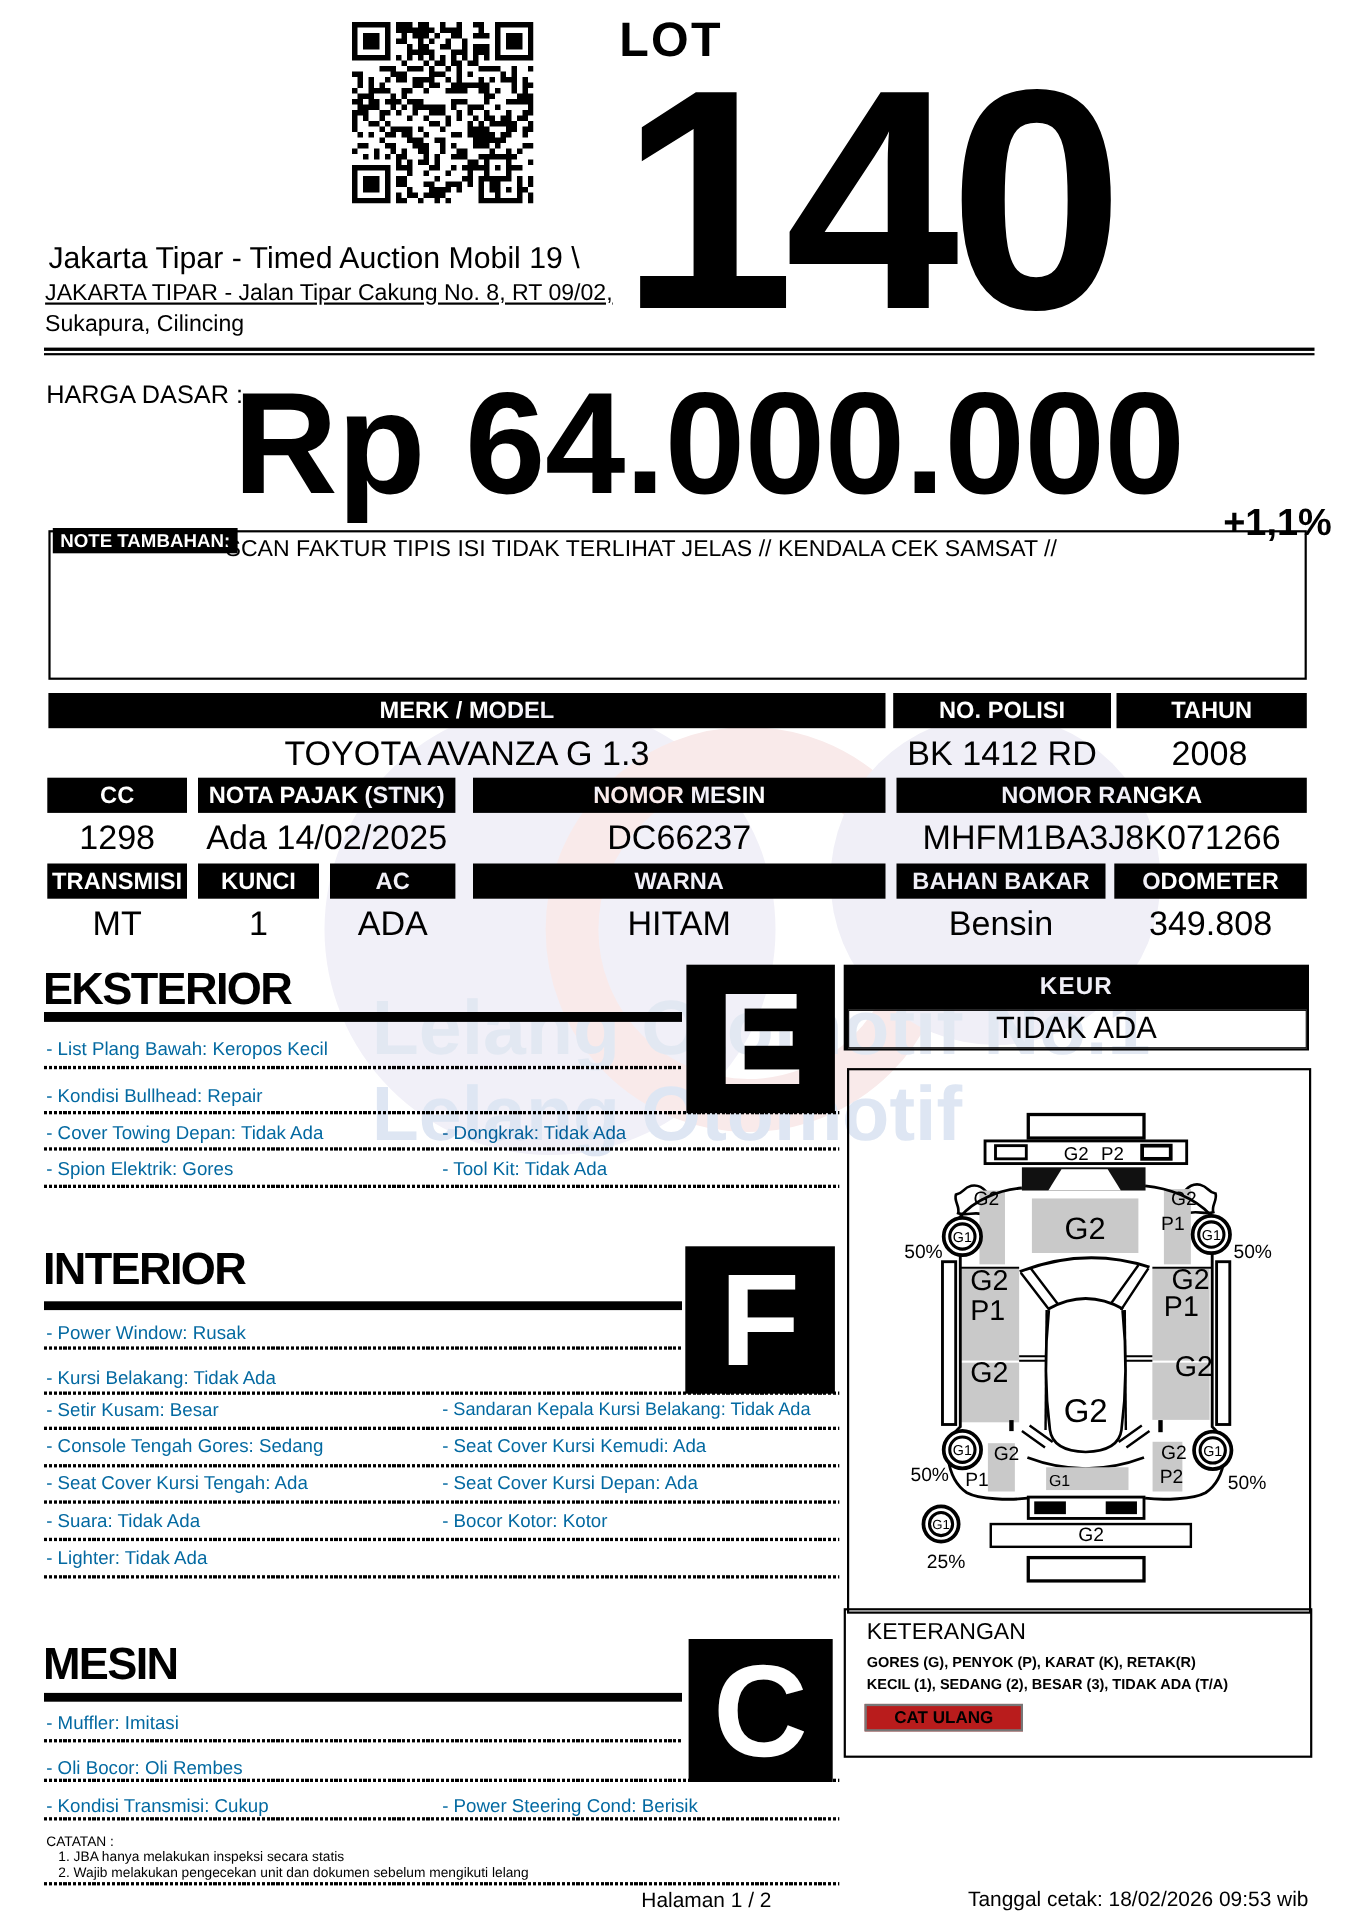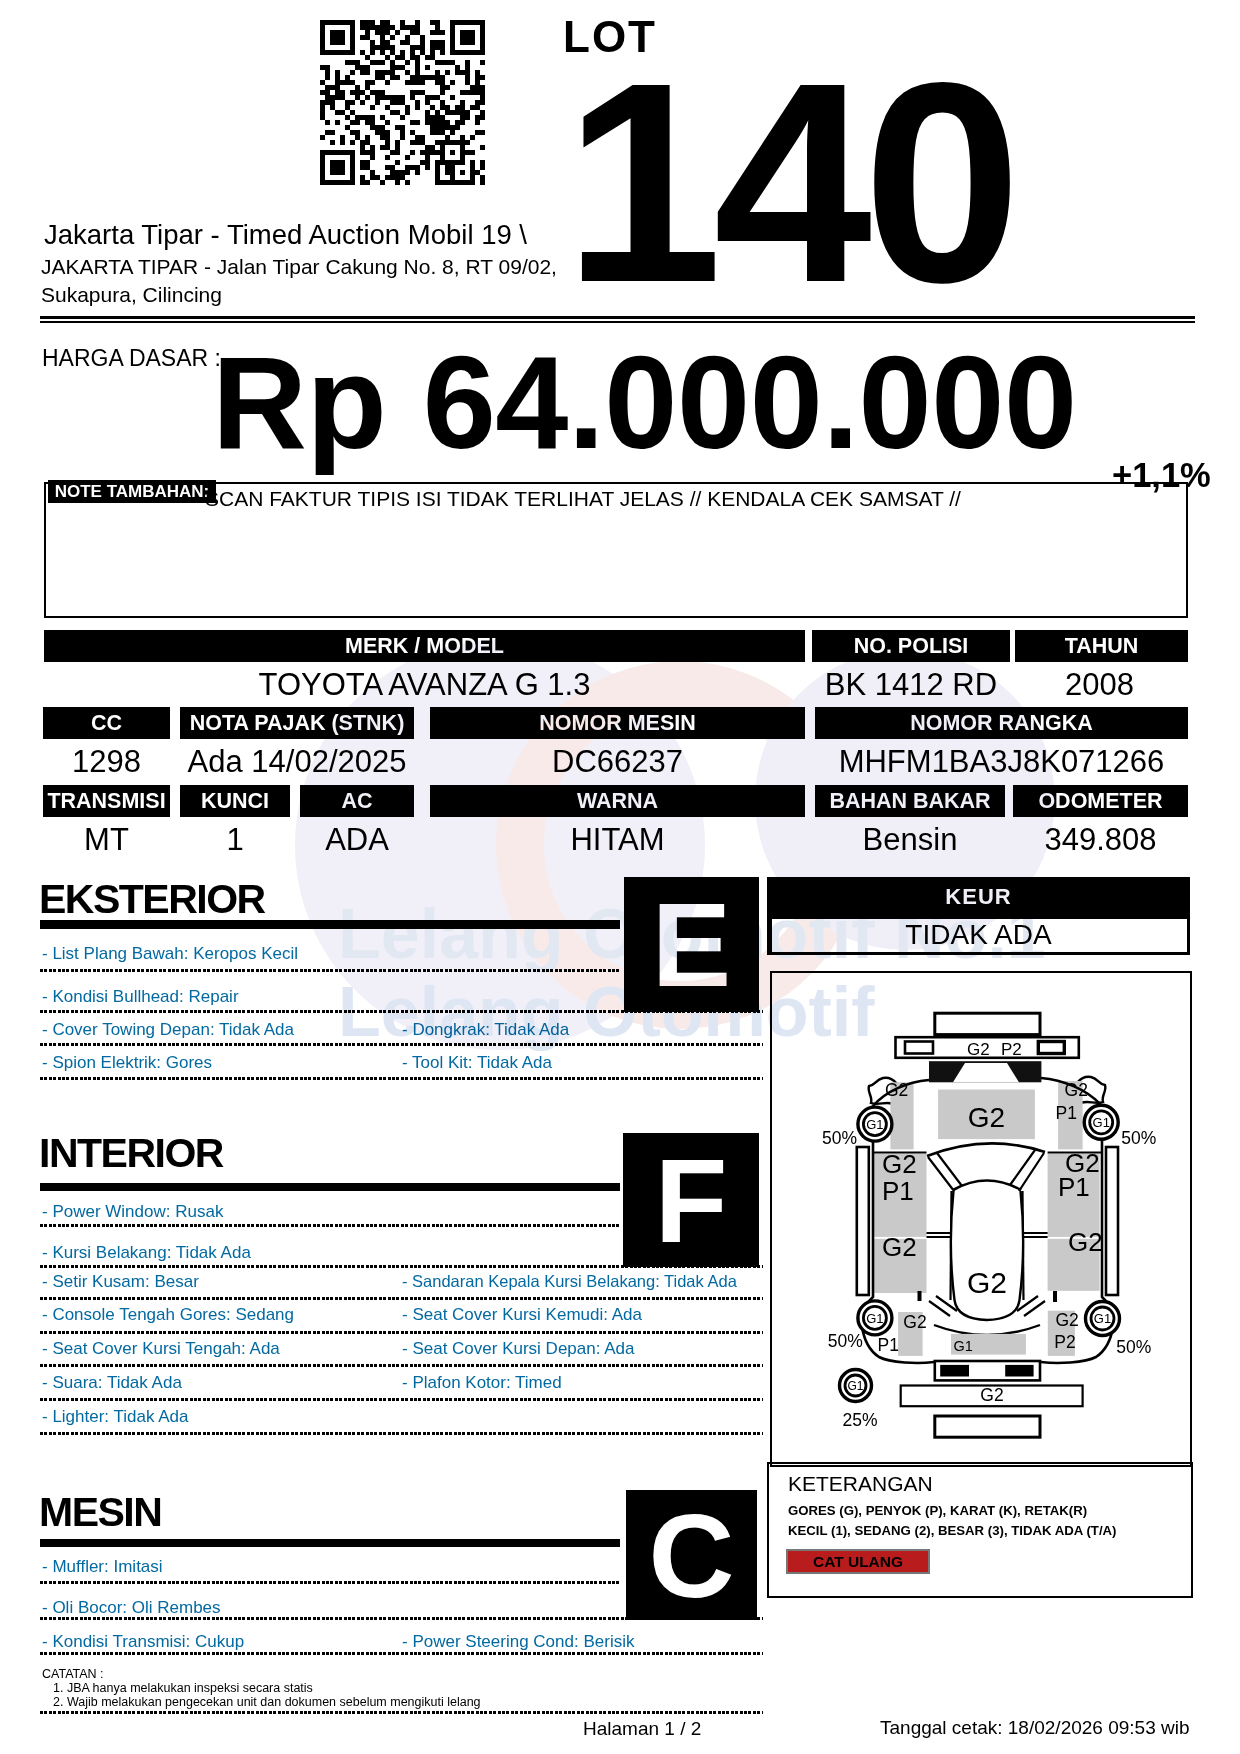--- a/index.html
+++ b/index.html
@@ -21,21 +21,21 @@
 <div class="abs" id="qrbox" style="left:320px;top:20px;width:165px;height:165px;"><svg width="165" height="165" viewBox="0 0 165 165">
         <path d="M0 0h35v5h-35zM40 0h15v5h-15zM60 0h10v5h-10zM80 0h5v5h-5zM95 0h5v5h-5zM110 0h10v5h-10zM130 0h35v5h-35zM0 5h5v5h-5zM30 5h5v5h-5zM40 5h35v5h-35zM80 5h20v5h-20zM115 5h5v5h-5zM130 5h5v5h-5zM160 5h5v5h-5zM0 10h5v5h-5zM10 10h15v5h-15zM30 10h5v5h-5zM45 10h5v5h-5zM55 10h15v5h-15zM75 10h5v5h-5zM90 10h10v5h-10zM110 10h15v5h-15zM130 10h5v5h-5zM140 10h15v5h-15zM160 10h5v5h-5zM0 15h5v5h-5zM10 15h15v5h-15zM30 15h5v5h-5zM40 15h10v5h-10zM60 15h5v5h-5zM70 15h5v5h-5zM85 15h5v5h-5zM100 15h5v5h-5zM130 15h5v5h-5zM140 15h15v5h-15zM160 15h5v5h-5zM0 20h5v5h-5zM10 20h15v5h-15zM30 20h5v5h-5zM50 20h5v5h-5zM60 20h10v5h-10zM80 20h10v5h-10zM100 20h5v5h-5zM110 20h15v5h-15zM130 20h5v5h-5zM140 20h15v5h-15zM160 20h5v5h-5zM0 25h5v5h-5zM30 25h5v5h-5zM50 25h25v5h-25zM90 25h15v5h-15zM110 25h15v5h-15zM130 25h5v5h-5zM160 25h5v5h-5zM0 30h35v5h-35zM40 30h5v5h-5zM50 30h5v5h-5zM60 30h5v5h-5zM70 30h5v5h-5zM80 30h5v5h-5zM90 30h5v5h-5zM100 30h5v5h-5zM110 30h5v5h-5zM120 30h5v5h-5zM130 30h35v5h-35zM45 35h5v5h-5zM65 35h5v5h-5zM75 35h10v5h-10zM90 35h10v5h-10zM105 35h10v5h-10zM25 40h15v5h-15zM50 40h15v5h-15zM70 40h5v5h-5zM85 40h5v5h-5zM95 40h5v5h-5zM115 40h20v5h-20zM145 40h5v5h-5zM160 40h5v5h-5zM0 45h10v5h-10zM35 45h15v5h-15zM70 45h15v5h-15zM95 45h5v5h-5zM105 45h5v5h-5zM135 45h5v5h-5zM145 45h5v5h-5zM5 50h5v5h-5zM15 50h5v5h-5zM30 50h5v5h-5zM40 50h10v5h-10zM55 50h20v5h-20zM85 50h5v5h-5zM95 50h5v5h-5zM115 50h5v5h-5zM125 50h5v5h-5zM135 50h15v5h-15zM155 50h5v5h-5zM5 55h5v5h-5zM15 55h5v5h-5zM25 55h5v5h-5zM55 55h10v5h-10zM70 55h10v5h-10zM90 55h35v5h-35zM145 55h5v5h-5zM155 55h10v5h-10zM0 60h5v5h-5zM15 60h20v5h-20zM45 60h10v5h-10zM65 60h5v5h-5zM85 60h20v5h-20zM115 60h10v5h-10zM130 60h5v5h-5zM145 60h5v5h-5zM155 60h5v5h-5zM5 65h15v5h-15zM35 65h5v5h-5zM45 65h5v5h-5zM120 65h10v5h-10zM150 65h15v5h-15zM0 70h10v5h-10zM15 70h10v5h-10zM30 70h15v5h-15zM50 70h15v5h-15zM90 70h15v5h-15zM120 70h5v5h-5zM140 70h25v5h-25zM5 75h20v5h-20zM35 75h5v5h-5zM45 75h5v5h-5zM55 75h30v5h-30zM90 75h5v5h-5zM105 75h15v5h-15zM130 75h5v5h-5zM160 75h5v5h-5zM0 80h15v5h-15zM25 80h10v5h-10zM40 80h5v5h-5zM55 80h5v5h-5zM70 80h15v5h-15zM95 80h5v5h-5zM105 80h5v5h-5zM120 80h5v5h-5zM140 80h5v5h-5zM155 80h10v5h-10zM0 85h5v5h-5zM10 85h5v5h-5zM25 85h5v5h-5zM50 85h5v5h-5zM65 85h5v5h-5zM85 85h5v5h-5zM95 85h5v5h-5zM110 85h5v5h-5zM120 85h10v5h-10zM135 85h10v5h-10zM150 85h10v5h-10zM0 90h5v5h-5zM15 90h10v5h-10zM30 90h5v5h-5zM70 90h10v5h-10zM85 90h5v5h-5zM105 90h5v5h-5zM115 90h5v5h-5zM125 90h25v5h-25zM160 90h5v5h-5zM0 95h5v5h-5zM25 95h5v5h-5zM35 95h20v5h-20zM60 95h5v5h-5zM80 95h5v5h-5zM105 95h20v5h-20zM140 95h10v5h-10zM155 95h10v5h-10zM5 100h5v5h-5zM15 100h5v5h-5zM30 100h10v5h-10zM45 100h10v5h-10zM65 100h5v5h-5zM90 100h10v5h-10zM105 100h25v5h-25zM135 100h10v5h-10zM155 100h5v5h-5zM25 105h5v5h-5zM50 105h15v5h-15zM75 105h10v5h-10zM110 105h30v5h-30zM5 110h10v5h-10zM30 110h10v5h-10zM55 110h15v5h-15zM80 110h5v5h-5zM90 110h5v5h-5zM110 110h15v5h-15zM130 110h5v5h-5zM155 110h10v5h-10zM0 115h5v5h-5zM20 115h5v5h-5zM35 115h5v5h-5zM45 115h5v5h-5zM60 115h10v5h-10zM80 115h5v5h-5zM95 115h10v5h-10zM125 115h5v5h-5zM140 115h5v5h-5zM150 115h5v5h-5zM10 120h5v5h-5zM20 120h5v5h-5zM30 120h5v5h-5zM40 120h10v5h-10zM65 120h5v5h-5zM75 120h5v5h-5zM90 120h15v5h-15zM115 120h35v5h-35zM40 125h5v5h-5zM50 125h5v5h-5zM60 125h10v5h-10zM75 125h5v5h-5zM105 125h10v5h-10zM120 125h5v5h-5zM140 125h5v5h-5zM160 125h5v5h-5zM0 130h35v5h-35zM40 130h15v5h-15zM70 130h10v5h-10zM90 130h5v5h-5zM100 130h25v5h-25zM130 130h5v5h-5zM140 130h15v5h-15zM0 135h5v5h-5zM30 135h5v5h-5zM50 135h5v5h-5zM65 135h5v5h-5zM85 135h5v5h-5zM105 135h5v5h-5zM120 135h5v5h-5zM140 135h5v5h-5zM0 140h5v5h-5zM10 140h15v5h-15zM30 140h5v5h-5zM40 140h10v5h-10zM75 140h5v5h-5zM100 140h10v5h-10zM115 140h30v5h-30zM150 140h5v5h-5zM160 140h5v5h-5zM0 145h5v5h-5zM10 145h15v5h-15zM30 145h5v5h-5zM40 145h10v5h-10zM65 145h10v5h-10zM85 145h15v5h-15zM105 145h5v5h-5zM115 145h5v5h-5zM125 145h10v5h-10zM150 145h5v5h-5zM160 145h5v5h-5zM0 150h5v5h-5zM10 150h15v5h-15zM30 150h5v5h-5zM50 150h5v5h-5zM70 150h20v5h-20zM95 150h5v5h-5zM115 150h5v5h-5zM125 150h10v5h-10zM140 150h5v5h-5zM150 150h10v5h-10zM0 155h5v5h-5zM30 155h5v5h-5zM40 155h5v5h-5zM50 155h10v5h-10zM65 155h20v5h-20zM115 155h5v5h-5zM130 155h5v5h-5zM150 155h5v5h-5zM160 155h5v5h-5zM0 160h35v5h-35zM40 160h10v5h-10zM60 160h5v5h-5zM75 160h5v5h-5zM85 160h5v5h-5zM115 160h40v5h-40zM160 160h5v5h-5z" fill="#000"></path>
       </svg></div>
 
 <div class="abs b" style="left:563px;top:12px;font-size:44px;letter-spacing:2px;">LOT</div>
 
 <div class="abs b" style="left:564px;top:40px;font-size:285px;letter-spacing:-9px;line-height:1;">140</div>
 
 <div class="abs" style="left:44px;top:219px;font-size:27.5px;">Jakarta Tipar - Timed Auction Mobil 19 \</div>
 
-<div class="abs" style="left:41px;top:255px;font-size:21px;">JAKARTA TIPAR - Jalan Tipar Cakung No. 8, RT 09/02,</div>
+<div class="abs" style="left:41px;top:255px;font-size:21px;text-decoration:underline;">JAKARTA TIPAR - Jalan Tipar Cakung No. 8, RT 09/02,</div>
 
 <div class="abs" style="left:41px;top:283px;font-size:21px;">Sukapura, Cilincing</div>
 
 <div class="abs" style="left:40px;top:316px;width:1155px;height:3px;background:#000;"></div>
 <div class="abs" style="left:40px;top:320.5px;width:1155px;height:2.5px;background:#000;"></div>
 
 <div class="abs" style="left:42px;top:345px;font-size:23px;">HARGA DASAR :</div>
 
 <div class="abs b" style="left:212px;top:327px;font-size:131.5px;letter-spacing:-0.4px;">Rp 64.000.000</div>
 
@@ -109,21 +109,21 @@
 <div class="item" style="left:42px;top:1272px;">- Setir Kusam: Besar</div>
 <div class="item" style="left:402px;top:1272px;font-size:16.5px;">- Sandaran Kepala Kursi Belakang: Tidak Ada</div>
 <div class="dot" style="left:40px;top:1297px;width:723px;"></div>
 <div class="item" style="left:42px;top:1305px;">- Console Tengah Gores: Sedang</div>
 <div class="item" style="left:402px;top:1305px;">- Seat Cover Kursi Kemudi: Ada</div>
 <div class="dot" style="left:40px;top:1331px;width:723px;"></div>
 <div class="item" style="left:42px;top:1339px;">- Seat Cover Kursi Tengah: Ada</div>
 <div class="item" style="left:402px;top:1339px;">- Seat Cover Kursi Depan: Ada</div>
 <div class="dot" style="left:40px;top:1364px;width:723px;"></div>
 <div class="item" style="left:42px;top:1373px;">- Suara: Tidak Ada</div>
-<div class="item" style="left:402px;top:1373px;">- Plafon Kotor: Timed</div>
+<div class="item" style="left:402px;top:1373px;">- Bocor Kotor: Kotor</div>
 <div class="dot" style="left:40px;top:1398px;width:723px;"></div>
 <div class="item" style="left:42px;top:1407px;">- Lighter: Tidak Ada</div>
 <div class="dot" style="left:40px;top:1432px;width:723px;"></div>
 
 <div class="sect" style="left:39px;top:1489px;">MESIN</div>
 
 <div class="thick" style="left:40px;top:1539px;width:580px;"></div>
 
 <div class="grade" style="left:626px;top:1490px;width:131px;height:130px;font-size:119px;">C</div>
 

